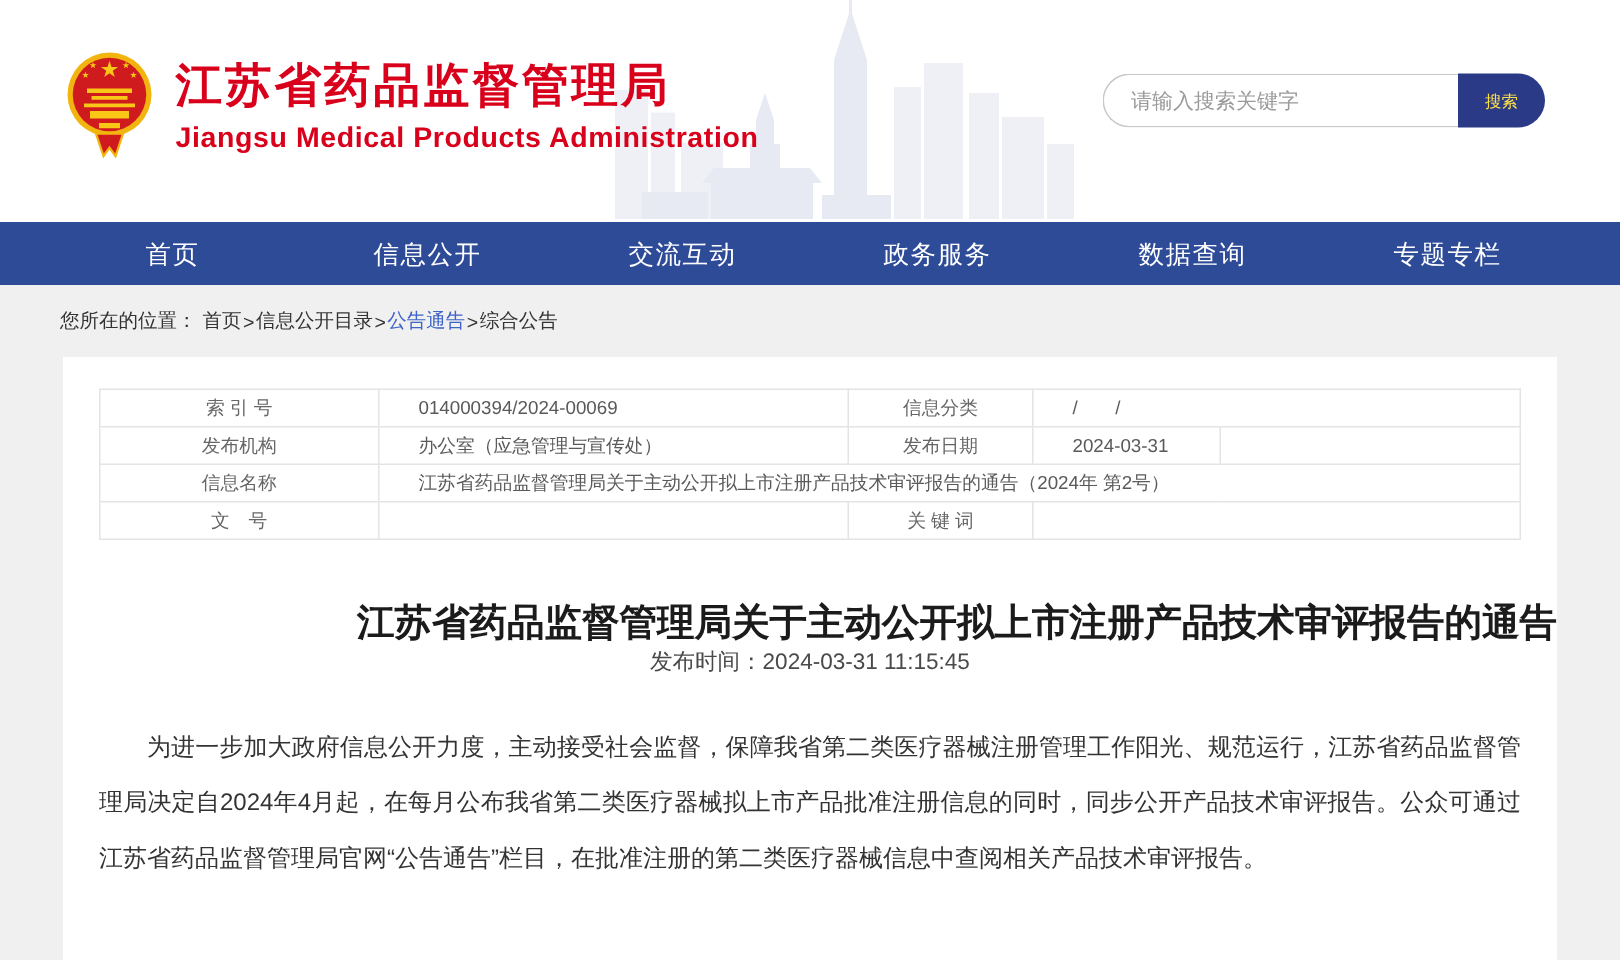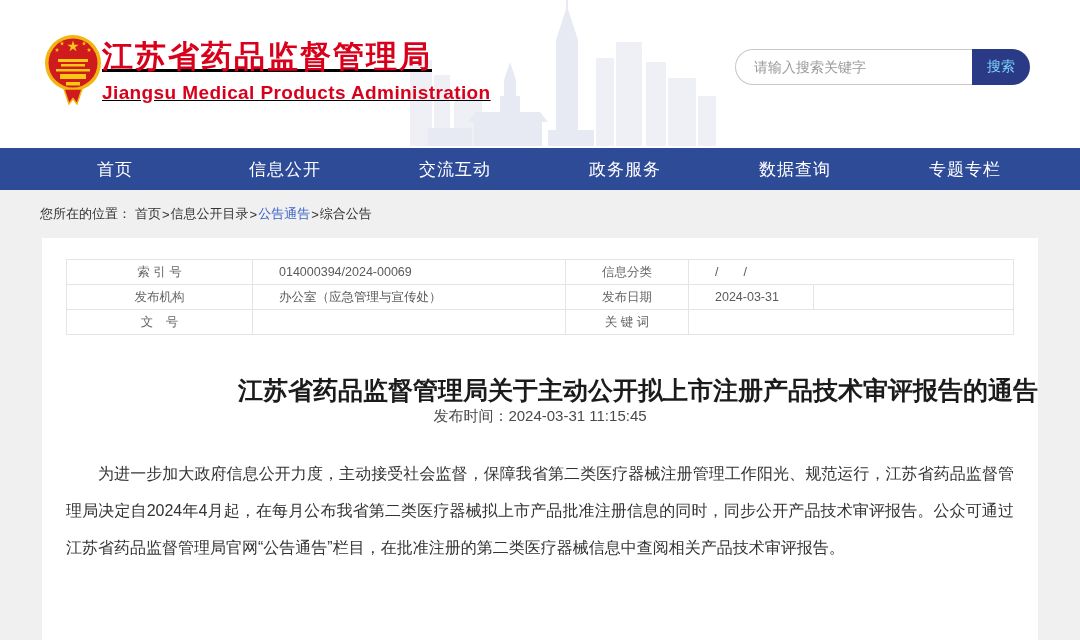--- a/index.html
+++ b/index.html
@@ -2,29 +2,29 @@
 <html><head>
 <meta charset="utf-8">
 <style>
   * { margin:0; padding:0; box-sizing:border-box; }
   html,body { width:1080px; height:640px; overflow:hidden; }
   body { background:#f0f0f1; font-family:"Liberation Sans","DejaVu Sans",sans-serif; }
 
   
   .site-header { position:relative; height:148px; background:#ffffff; z-index:1; }
   .skyline { position:absolute; left:408px; top:0; width:310px; height:146px; z-index:0; }
-  .brand { position:absolute; left:44px; top:32px; display:flex; align-items:center; z-index:2; cursor:pointer;text-decoration:underline; }
+  .brand { position:absolute; left:44px; top:32px; display:flex; align-items:center; gap:15px; z-index:2; cursor:pointer; }
   .site-name { font-size:31px; font-weight:bold; color:#d9001b; letter-spacing:2px; line-height:40px; }
   .site-name-en { font-size:19px; font-weight:bold; color:#d9001b; margin-top:5px; letter-spacing:0.4px; }
   .search-bar { position:absolute; right:50px; top:49px; width:295px; height:36px; display:flex; z-index:2; }
   .search-bar input { flex:1; min-width:0; border:1px solid #c8c8c8; border-right:none;
       border-radius:18px 0 0 18px; padding:0 18px; font-size:14px; color:#333; outline:none;
       font-family:inherit; background:#fff; }
   .search-bar input::placeholder { color:#9a9a9a; }
-  .search-bar button { width:58px; border:none; background:#2b3a86; color:#7dd3fc; font-size:14px;
+  .search-bar button { width:58px; border:none; background:#2b3a86; color:#fde047; font-size:11px;
       border-radius:0 18px 18px 0; cursor:pointer; font-family:inherit; }
 
   
   .main-nav { height:42px; background:#2e4b98; display:grid; grid-template-columns:repeat(6,1fr); padding:0 30px; }
   .main-nav a { display:flex; align-items:center; justify-content:center; color:#ffffff;
       font-size:17px; text-decoration:none; letter-spacing:1px; }
 
   
   .breadcrumb { height:48px; display:flex; align-items:center; padding:0 40px; font-size:13px; color:#333; }
   .breadcrumb .crumb { color:#333; text-decoration:none; }
@@ -144,20 +144,24 @@
       <td colspan="2">/　　/</td>
     </tr>
     <tr>
       <td class="lab">发布机构</td>
       <td>办公室（应急管理与宣传处）</td>
       <td class="lab">发布日期</td>
       <td>2024-03-31</td>
       <td></td>
     </tr>
     <tr>
+      <td class="lab">信息名称</td>
+      <td colspan="4">江苏省药品监督管理局关于主动公开拟上市注册产品技术审评报告的通告（2024年 第2号）</td>
+    </tr>
+    <tr>
       <td class="lab">文　号</td>
       <td></td>
       <td class="lab">关 键 词</td>
       <td colspan="2"></td>
     </tr>
   </tbody>
     </table>
 
   <h1 class="article-title">
     <span style="display:block">江苏省药品监督管理局关于主动公开拟上市注册产品技术审评报告的通告</span>

